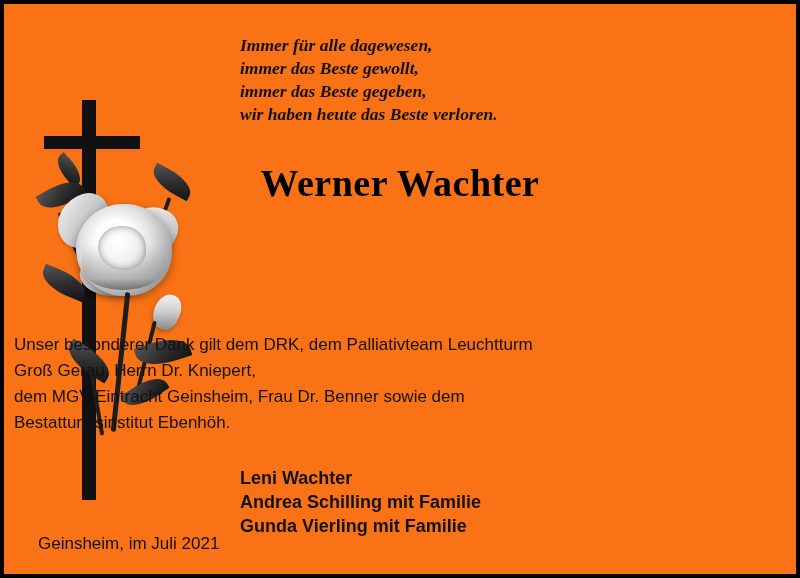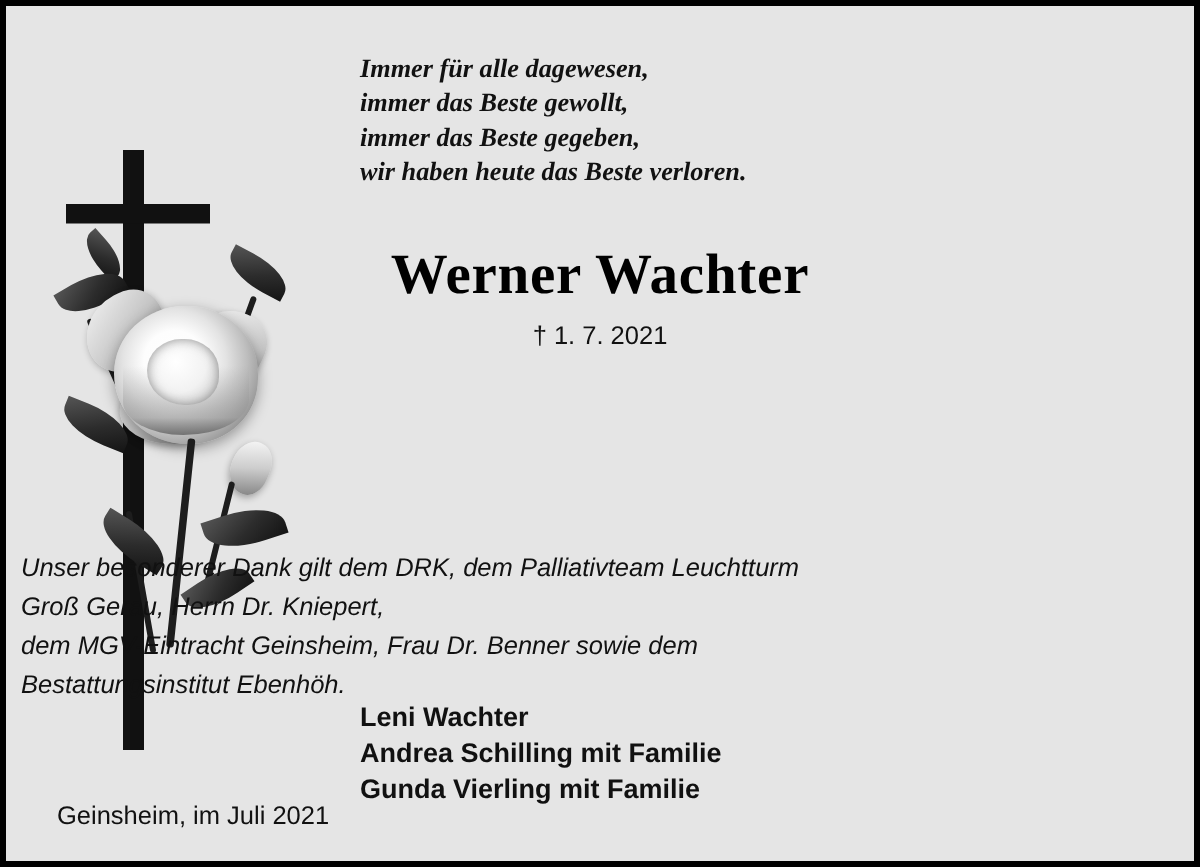--- a/index.html
+++ b/index.html
@@ -12,21 +12,21 @@
     height: 578px;
     font-family: "Liberation Sans", sans-serif;
     color: #111111;
     overflow: hidden;
   }
   .obituary {
     position: relative;
     width: 800px;
     height: 578px;
     box-sizing: border-box;
-    background: #e5e5e5;
+    background: #f97316;
     border: 4px solid #000000;
     overflow: hidden;
   }
   
   .art-column {
     position: absolute;
     left: 0;
     top: 0;
     width: 220px;
     height: 570px;
@@ -176,22 +176,21 @@
     position: absolute;
     left: 10px;
     top: 255px;
     width: 530px;
     font-size: 17px;
     line-height: 26px;
     color: #111111;
     white-space: pre-line;
   }
   .body-text.second {
-    top: 362px;
-    font-style: italic;
+    top: 328px;
   }
   .signatories {
     position: absolute;
     left: 236px;
     top: 462px;
     font-family: Liberation Sans, sans-serif;
     font-weight: bold;
     font-size: 18px;
     line-height: 24px;
     color: #111111;
@@ -237,21 +236,20 @@
 
   <div class="content"></div>
 
   <div class="verse">Immer für alle dagewesen,
 immer das Beste gewollt,
 immer das Beste gegeben,
 wir haben heute das Beste verloren.</div>
 
   <div class="deceased-name">Werner Wachter</div>
 
-  <div class="death-date">† 1. 7. 2021</div>
 
 
   <div class="body-text second">Unser besonderer Dank gilt dem DRK, dem Palliativteam Leuchtturm Groß Gerau, Herrn Dr. Kniepert,
 dem MGV-Eintracht Geinsheim, Frau Dr. Benner sowie dem Bestattungsinstitut Ebenhöh.</div>
 
   <div class="signatories">Leni Wachter
 Andrea Schilling mit Familie
 Gunda Vierling mit Familie</div>
 
   <div class="place-date">Geinsheim, im Juli 2021</div>

